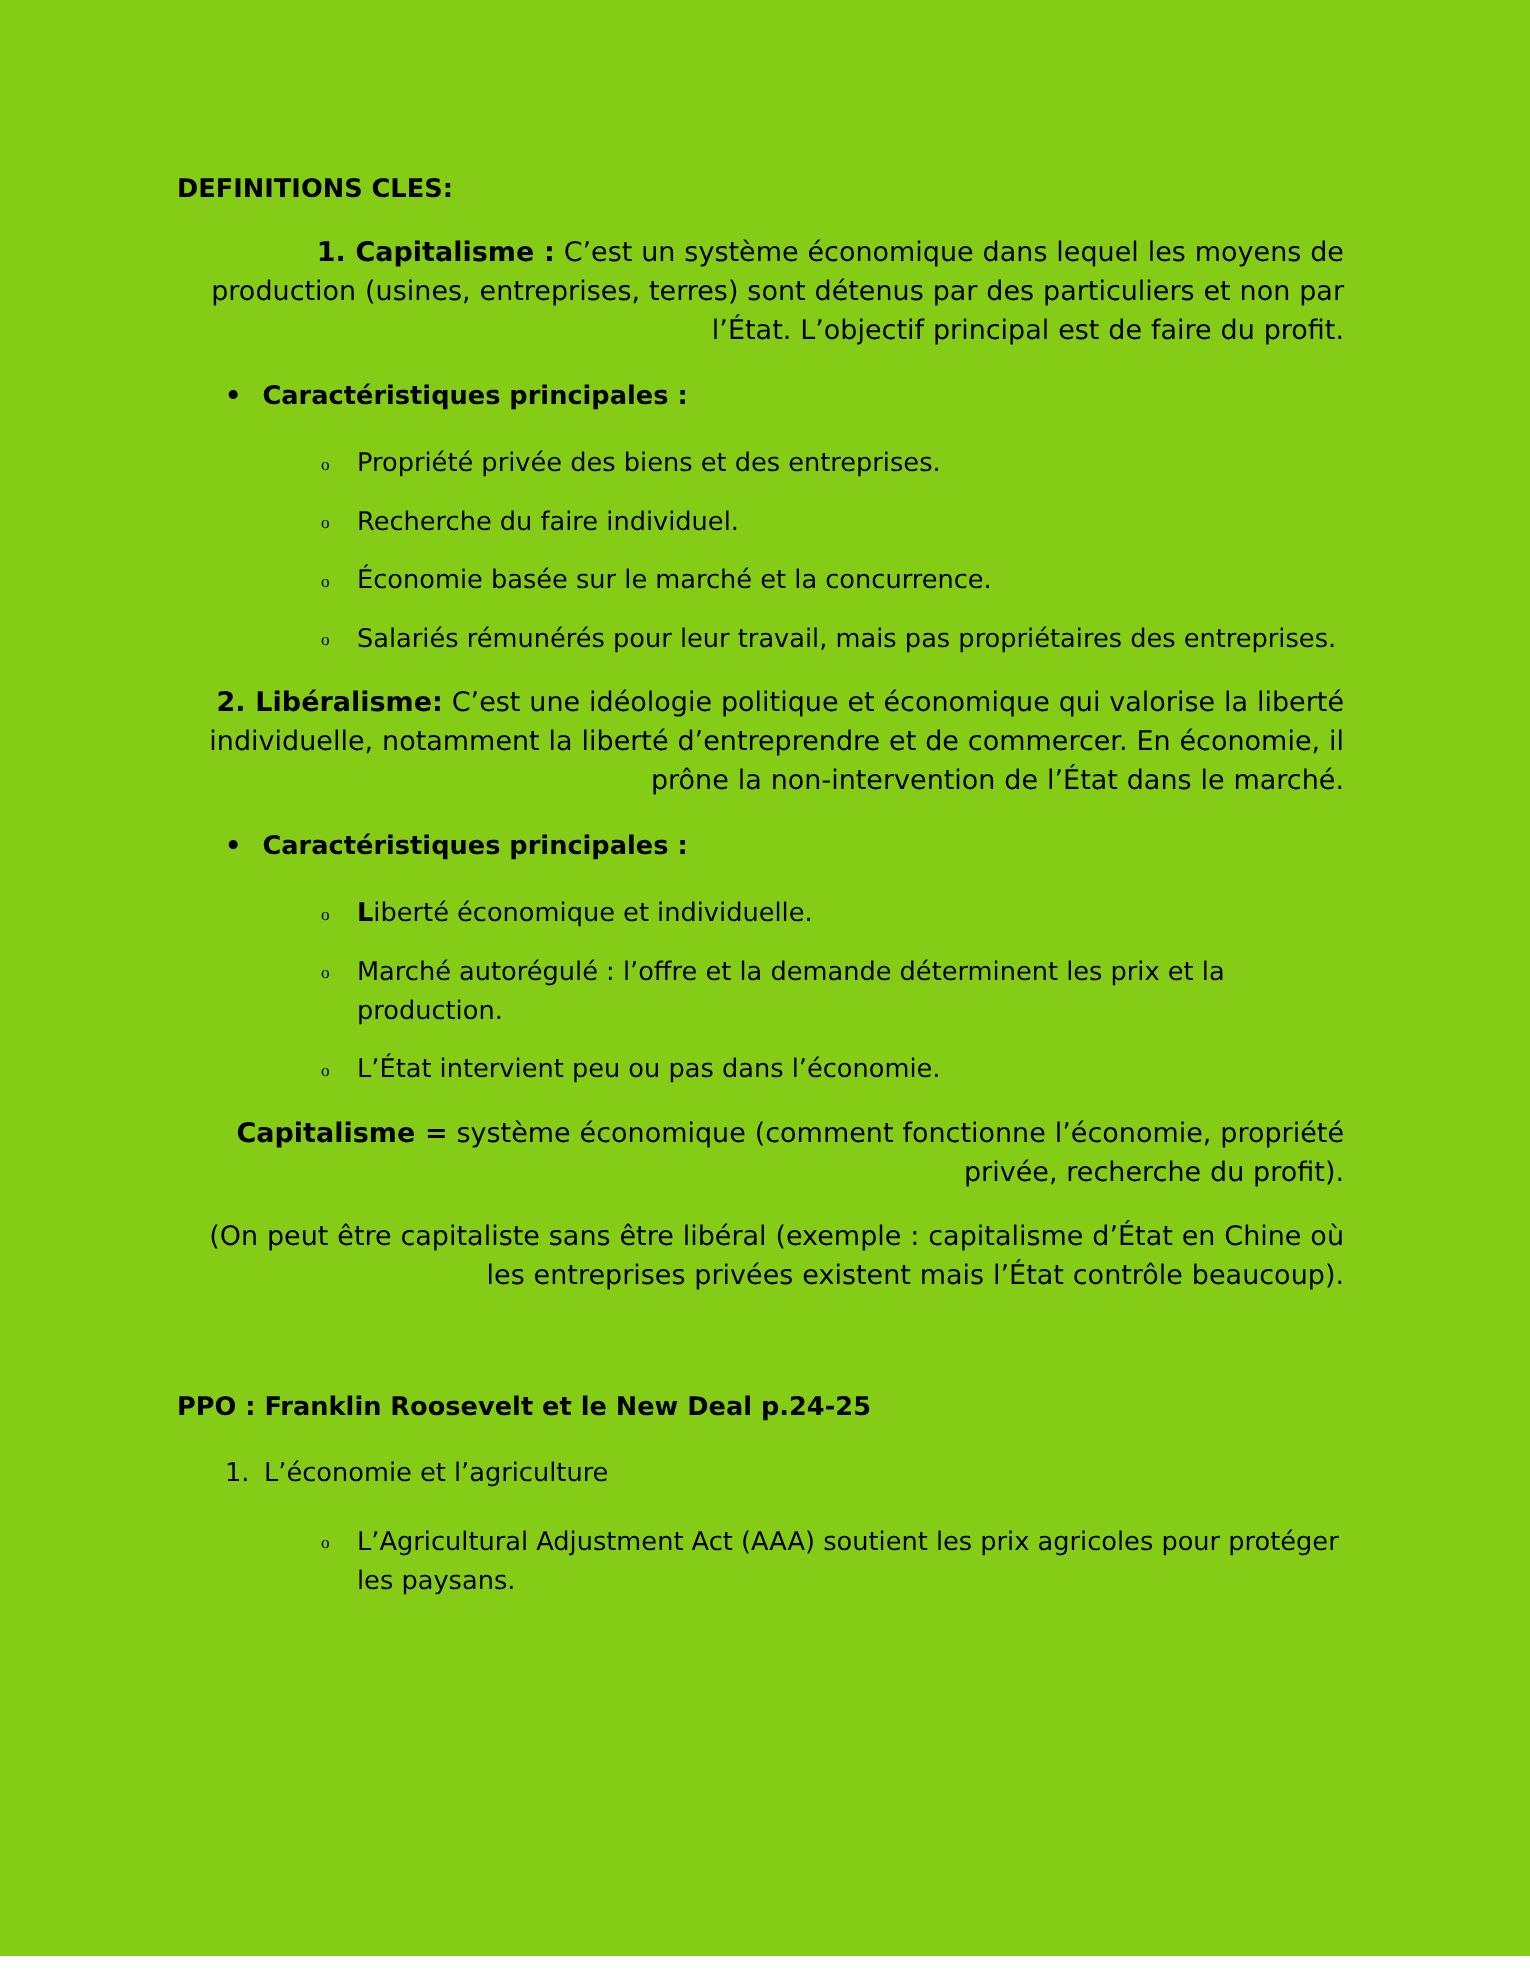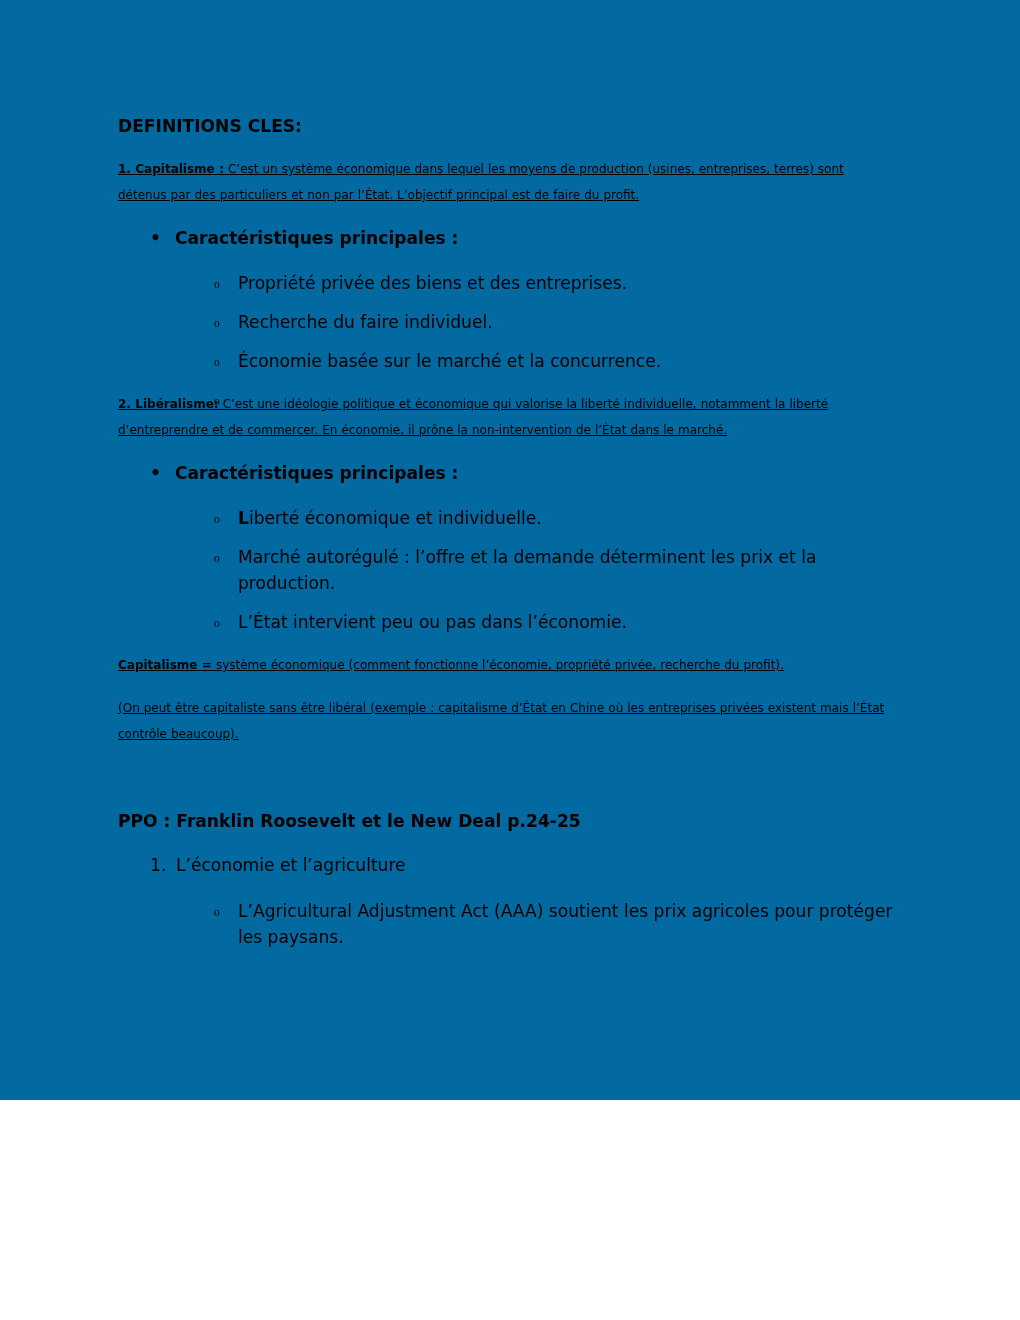--- a/index.html
+++ b/index.html
@@ -11,41 +11,40 @@
 
   body {
     font-family: "DejaVu Sans", sans-serif;
     color: #000000;
     -webkit-font-smoothing: antialiased;
   }
 
   .page {
     position: relative;
     width: 1020px;
-    height: 1100px;
-    background: #0369a1;
+    height: 1304px;
+    background: #84cc16;
     overflow: hidden;
     box-sizing: border-box;
   }
 
   .doc-body {
     position: absolute;
     left: 118px;
     top: 113px;
     width: 778px;
   }
 
   
   .para {
-    font-size: 12px;
+    font-size: 18px;
     line-height: 26px;
     margin: 0 0 17px 0;
-    text-align: left;
+    text-align: right;
     word-spacing: 0.2px;
-    text-decoration: underline;
   }
 
   .heading {
     font-size: 17.1px;
     line-height: 26px;
     font-weight: bold;
     margin: 0 0 18px 0;
   }
 
   .heading-tight {
@@ -147,21 +146,21 @@
 
     <div class="list-block">
       <p class="lvl1"><span class="marker">•</span><span>Caractéristiques principales :</span></p>
 
       <p class="lvl2"><span class="marker">o</span><span>Propriété privée des biens et des entreprises.</span></p>
 
       <p class="lvl2"><span class="marker">o</span><span>Recherche du faire individuel.</span></p>
 
       <p class="lvl2"><span class="marker">o</span><span>Économie basée sur le marché et la concurrence.</span></p>
 
-      <p class="lvl2"><span class="marker">o</span></p>
+      <p class="lvl2"><span class="marker">o</span><span>Salariés rémunérés pour leur travail, mais pas propriétaires des entreprises.</span></p>
     </div>
 
     <p class="para"><span class="b">2. </span><span class="b">Libéralisme:</span><span> C’est une idéologie politique et économique qui valorise la liberté individuelle, notamment la liberté d’entreprendre et de commercer. En économie, il prône la non-intervention de l’État dans le marché.</span></p>
 
     <div class="list-block">
       <p class="lvl1"><span class="marker">•</span><span>Caractéristiques principales :</span></p>
 
       <p class="lvl2"><span class="marker">o</span><span class="b">L</span><span>iberté économique et individuelle.</span></p>
 
       <p class="lvl2"><span class="marker">o</span><span>Marché autorégulé : l’offre et la demande déterminent les prix et la production.</span></p>

